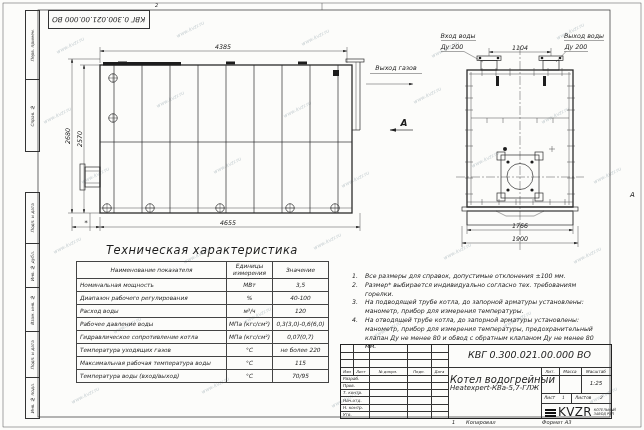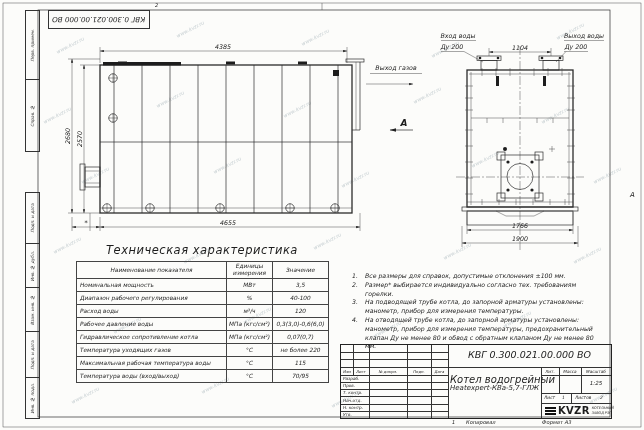--- a/index.html
+++ b/index.html
@@ -38,21 +38,21 @@
   .note .nn{flex:0 0 13px;}
   .note .ntx{flex:1;}
   
   .tb{position:absolute;left:340px;top:344px;width:270px;height:73px;border:1.2px solid #222;background:transparent;}
   .tb .vl,.tb .hl{position:absolute;background:#333;}
   .tb .vl{width:1px;} .tb .hl{height:1px;}
   .tb .tx{position:absolute;font-style:italic;white-space:nowrap;color:#1d1d1d;}
   .tb .ctr{text-align:center;}
   .logo{position:absolute;left:204px;top:60px;display:flex;align-items:center;gap:2px;}
   .logo .lg-ic{width:11px;height:9px;background:repeating-linear-gradient(0deg,#111 0 2px,#fcfcfa 2px 3px);}
-  .logo .lg-tx{font-weight:bold;font-size:10px;letter-spacing:0.3px;font-style:normal;}
+  .logo .lg-tx{font-weight:normal;font-size:12px;letter-spacing:0.3px;font-style:normal;}
   .logo .lg-org{font-size:3.4px;line-height:1.25;font-style:italic;}
   .margin-label{position:absolute;font-style:italic;color:#222;}
 </style>
 </head>
 <body>
 
 <div class="page">
 
   <i class="wm" style="left:55px;top:42px">www.kvzr.ru</i>
   <i class="wm" style="left:175px;top:26px">www.kvzr.ru</i>

